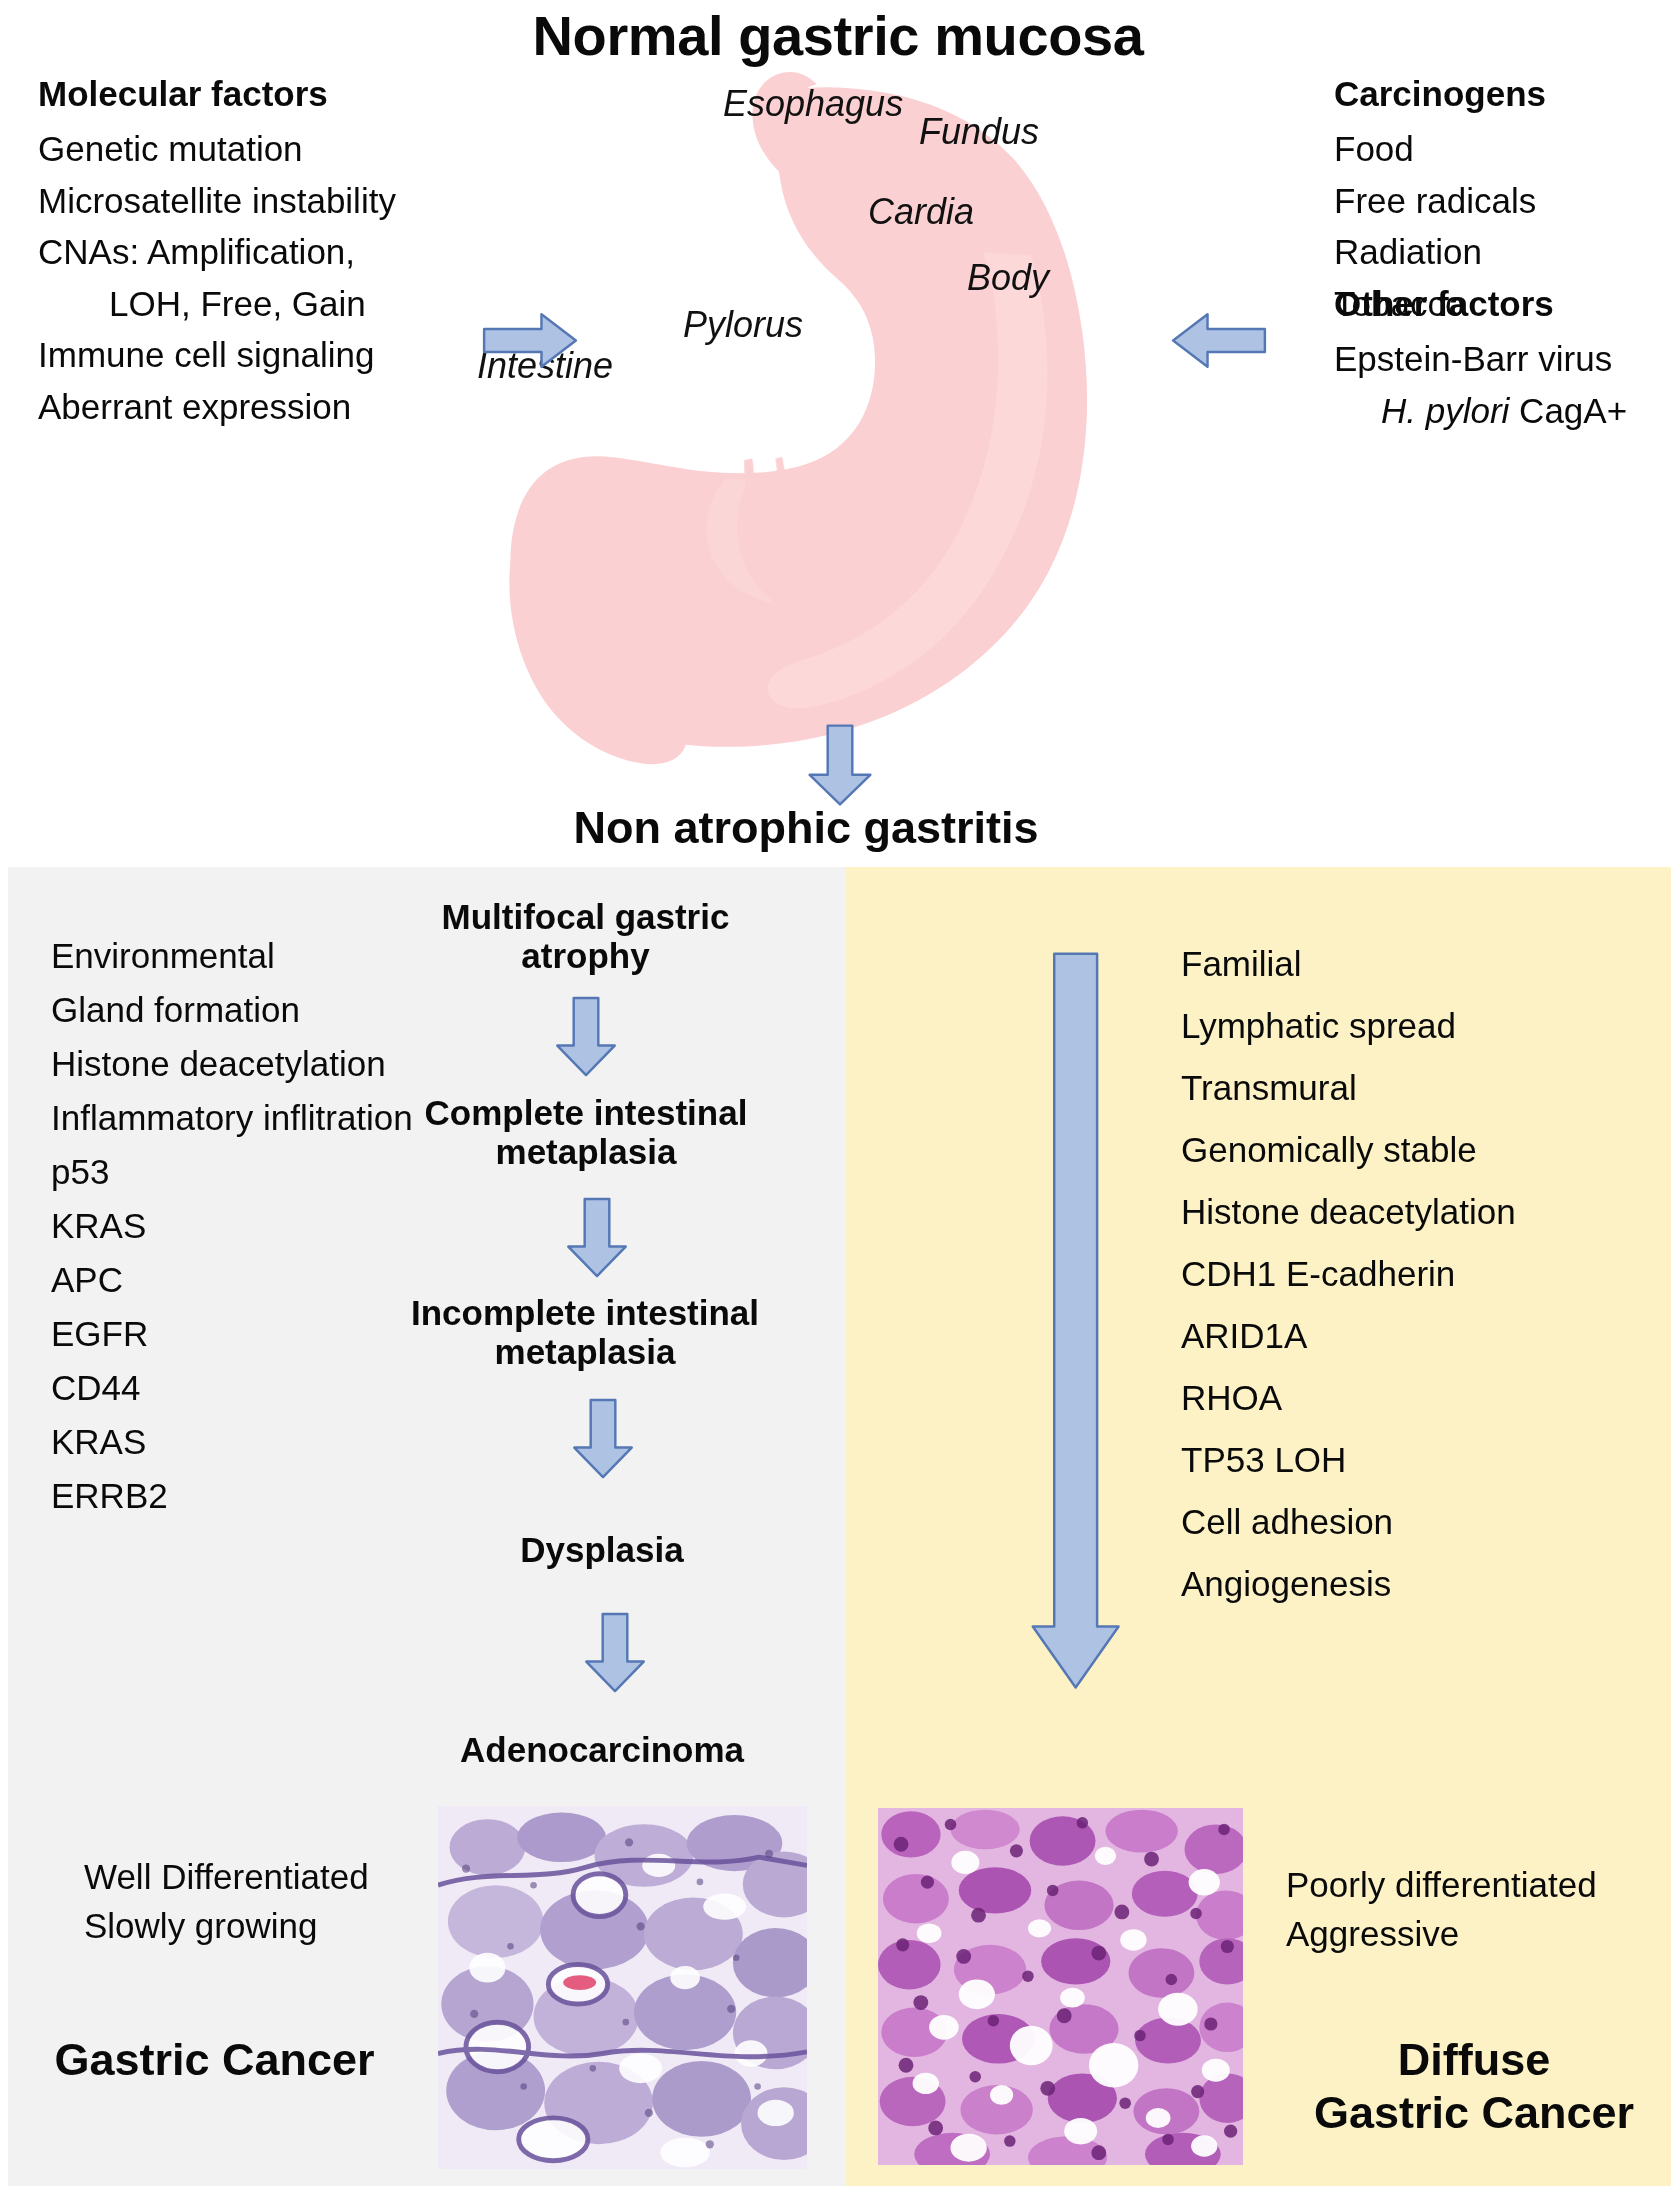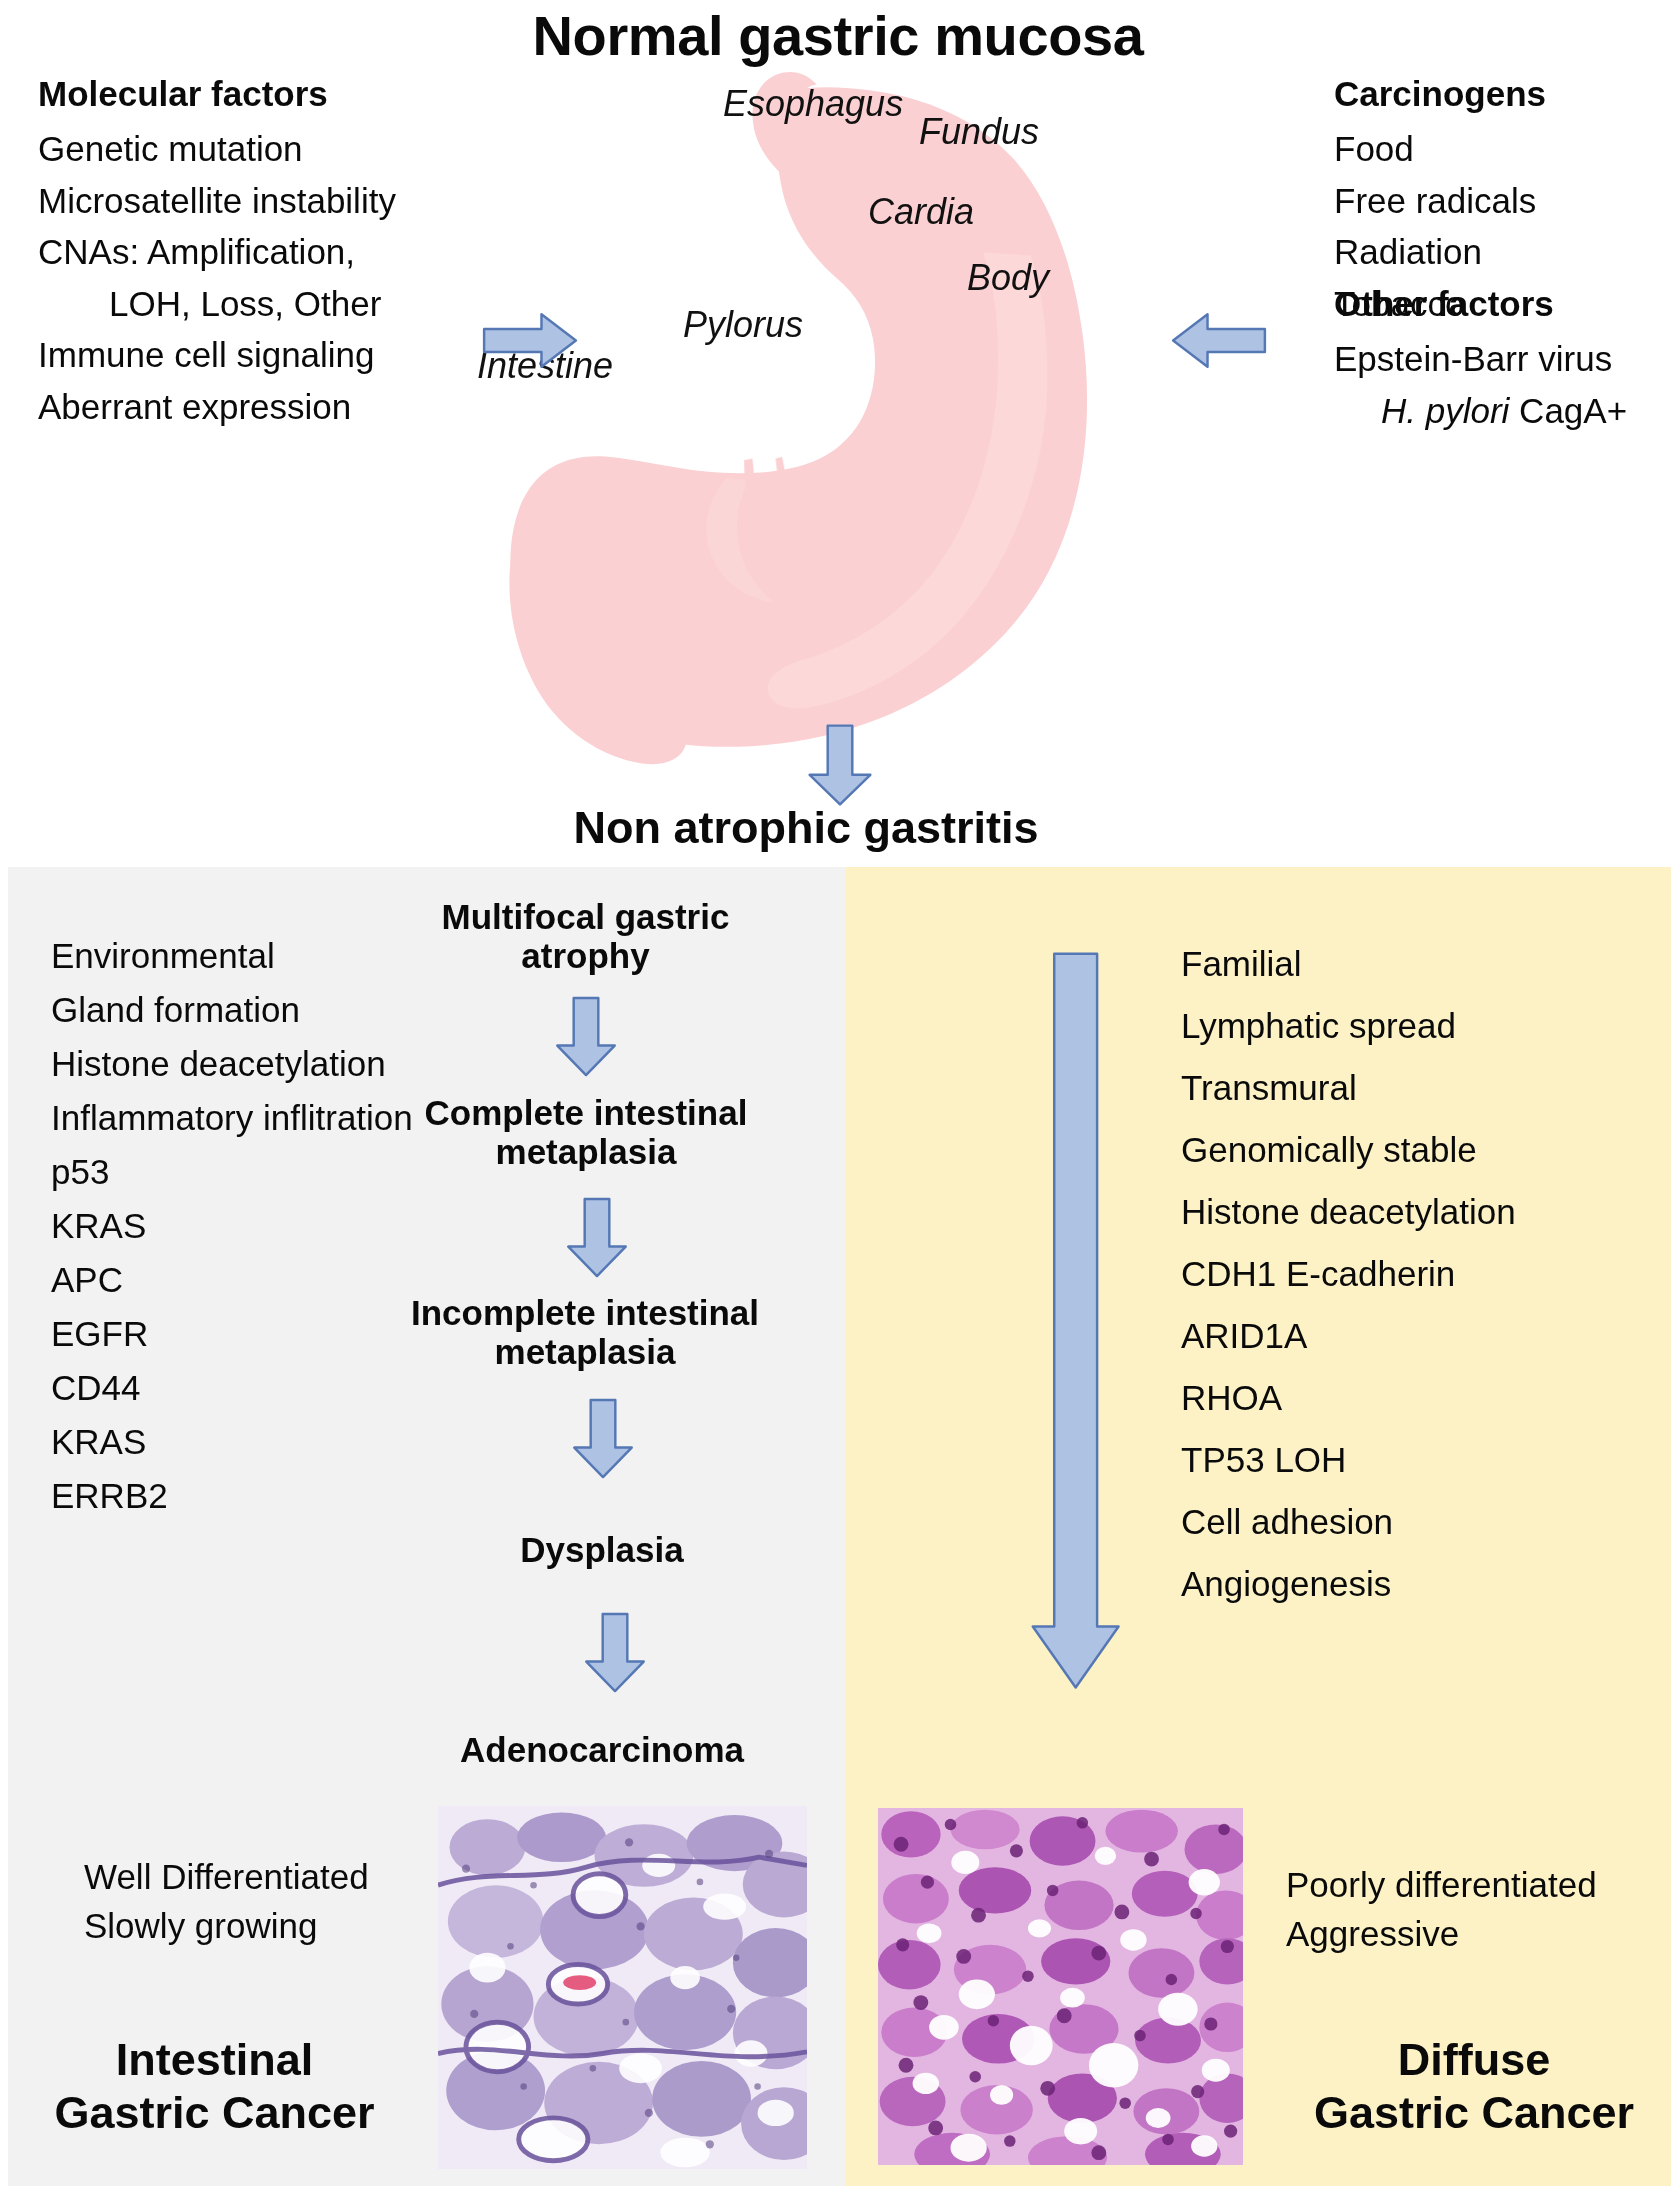--- a/index.html
+++ b/index.html
@@ -137,21 +137,21 @@
   <div class="abs organ-label" style="left:868px; top:191px;">Cardia</div>
   <div class="abs organ-label" style="left:967px; top:257px;">Body</div>
   <div class="abs organ-label" style="left:683px; top:304px;">Pylorus</div>
   <div class="abs organ-label" style="left:477px; top:345px;">Intestine</div>
 
   <div class="abs" style="left:38px; top:74px;">
     <div class="factor-head">Molecular factors</div>
     <div class="factor-line" style="margin-top:15px;">Genetic mutation</div>
     <div class="factor-line" style="margin-top:11.5px;">Microsatellite instability</div>
     <div class="factor-line" style="margin-top:11.5px;">CNAs: Amplification,</div>
-    <div class="factor-line" style="margin-top:11.5px; padding-left:71px;">LOH, Loss, Other</div>
+    <div class="factor-line" style="margin-top:11.5px; padding-left:71px;">LOH, Free, Gain</div>
     <div class="factor-line" style="margin-top:11.5px;">Immune cell signaling</div>
     <div class="factor-line" style="margin-top:11.5px;">Aberrant expression</div>
   </div>
 
   <div class="abs" style="left:1334px; top:74px;">
     <div class="factor-head">Carcinogens</div>
     <div class="factor-line" style="margin-top:15px;">Food</div>
     <div class="factor-line" style="margin-top:11.5px;">Free radicals</div>
     <div class="factor-line" style="margin-top:11.5px;">Radiation</div>
     <div class="factor-line" style="margin-top:11.5px;">Tobacco</div>
@@ -291,21 +291,20 @@
       </g>
     </svg>
   </div>
 
   <div class="abs" style="left:84px; top:1857px;">
     <div class="pathway-note">Well Differentiated</div>
     <div class="pathway-note" style="margin-top:9px;">Slowly growing</div>
   </div>
 
   <div class="abs cancer-title" style="left:16.5px; top:2033px; width:396px;">
-    <div>Intestinal</div>
     <div>Gastric Cancer</div>
   </div>
 
   <svg class="abs arrow" style="left:1031px; top:952px;" width="91" height="738" viewBox="0 0 110 895">
     <polygon points="28,2 80,2 80,818 106,818 54,892 2,818 28,818" fill="#aec2e4" stroke="#5578b5" stroke-width="3" stroke-linejoin="round"></polygon>
   </svg>
 
   <div class="abs" style="left:1181px; top:944px;">
     <div class="col-line" style="margin-top:0px;">Familial</div>
     <div class="col-line" style="margin-top:22px;">Lymphatic spread</div>

